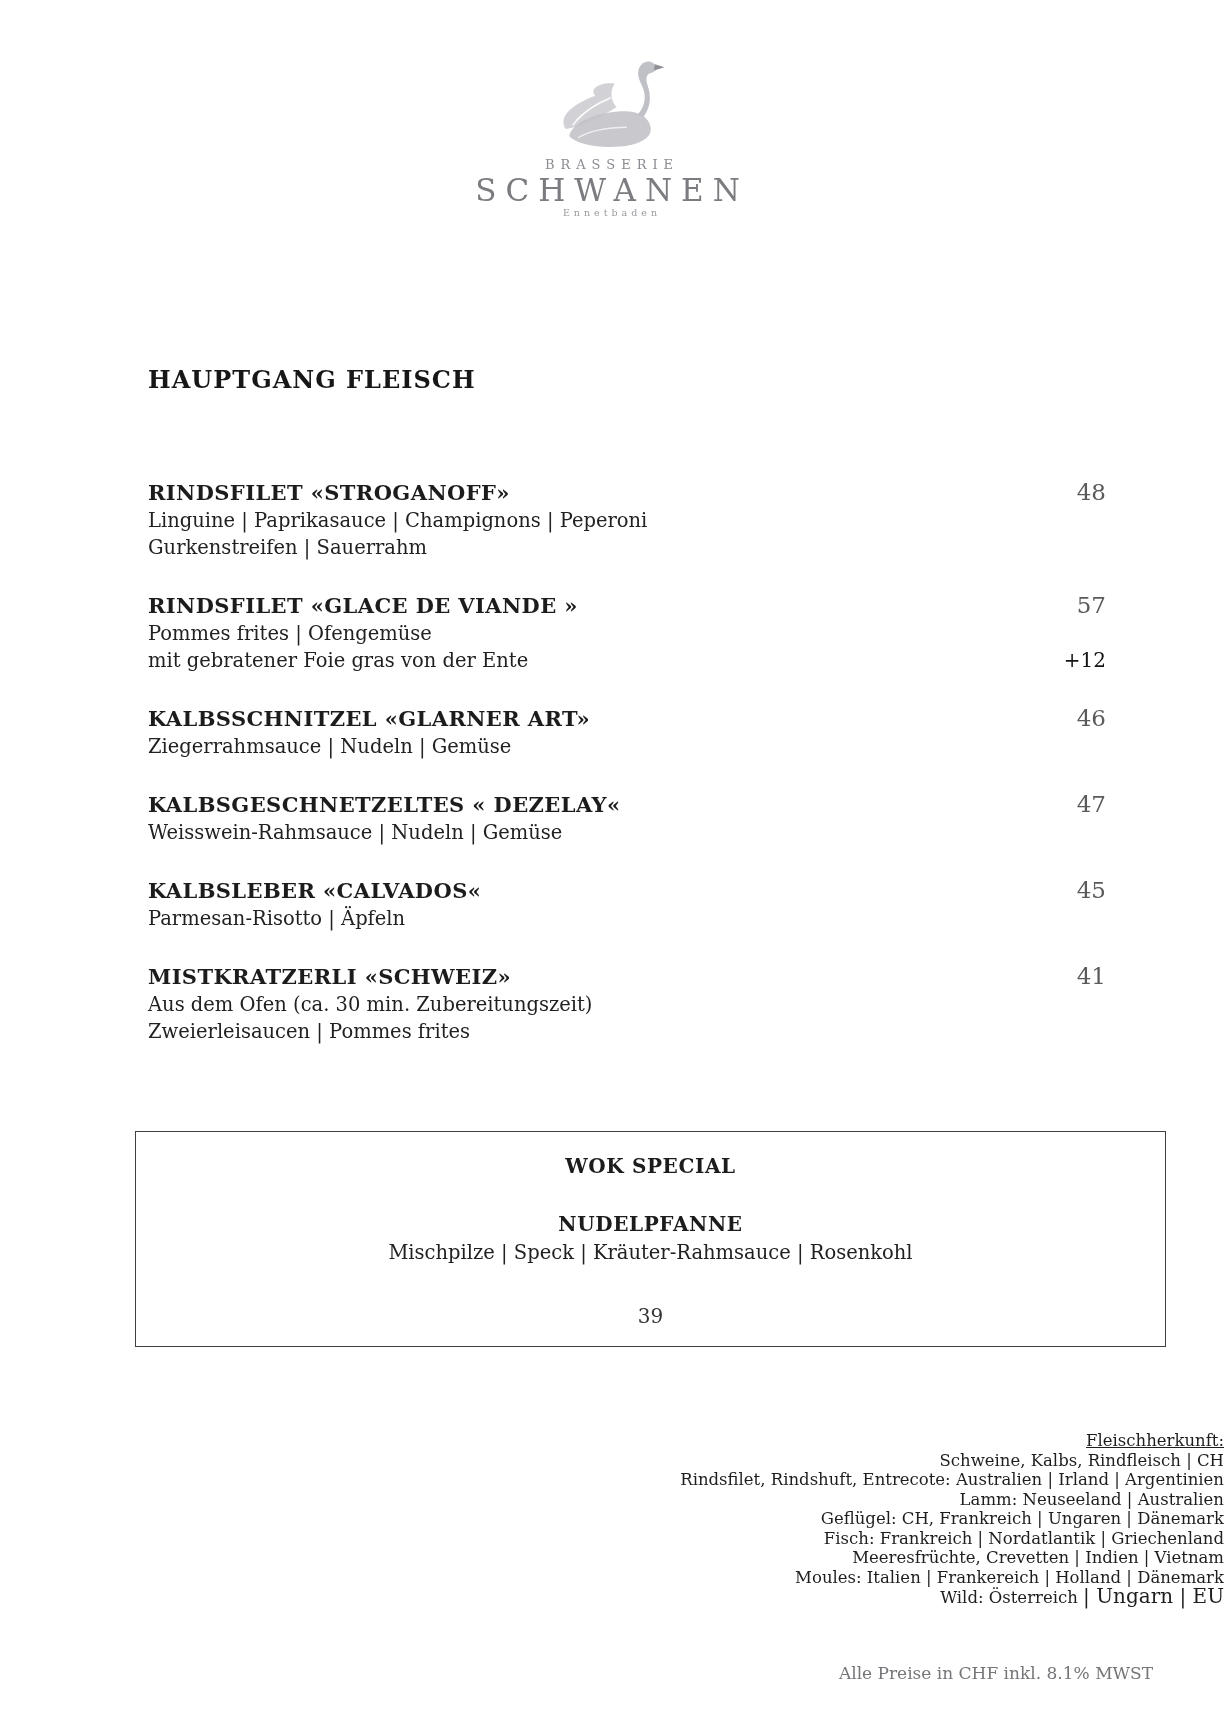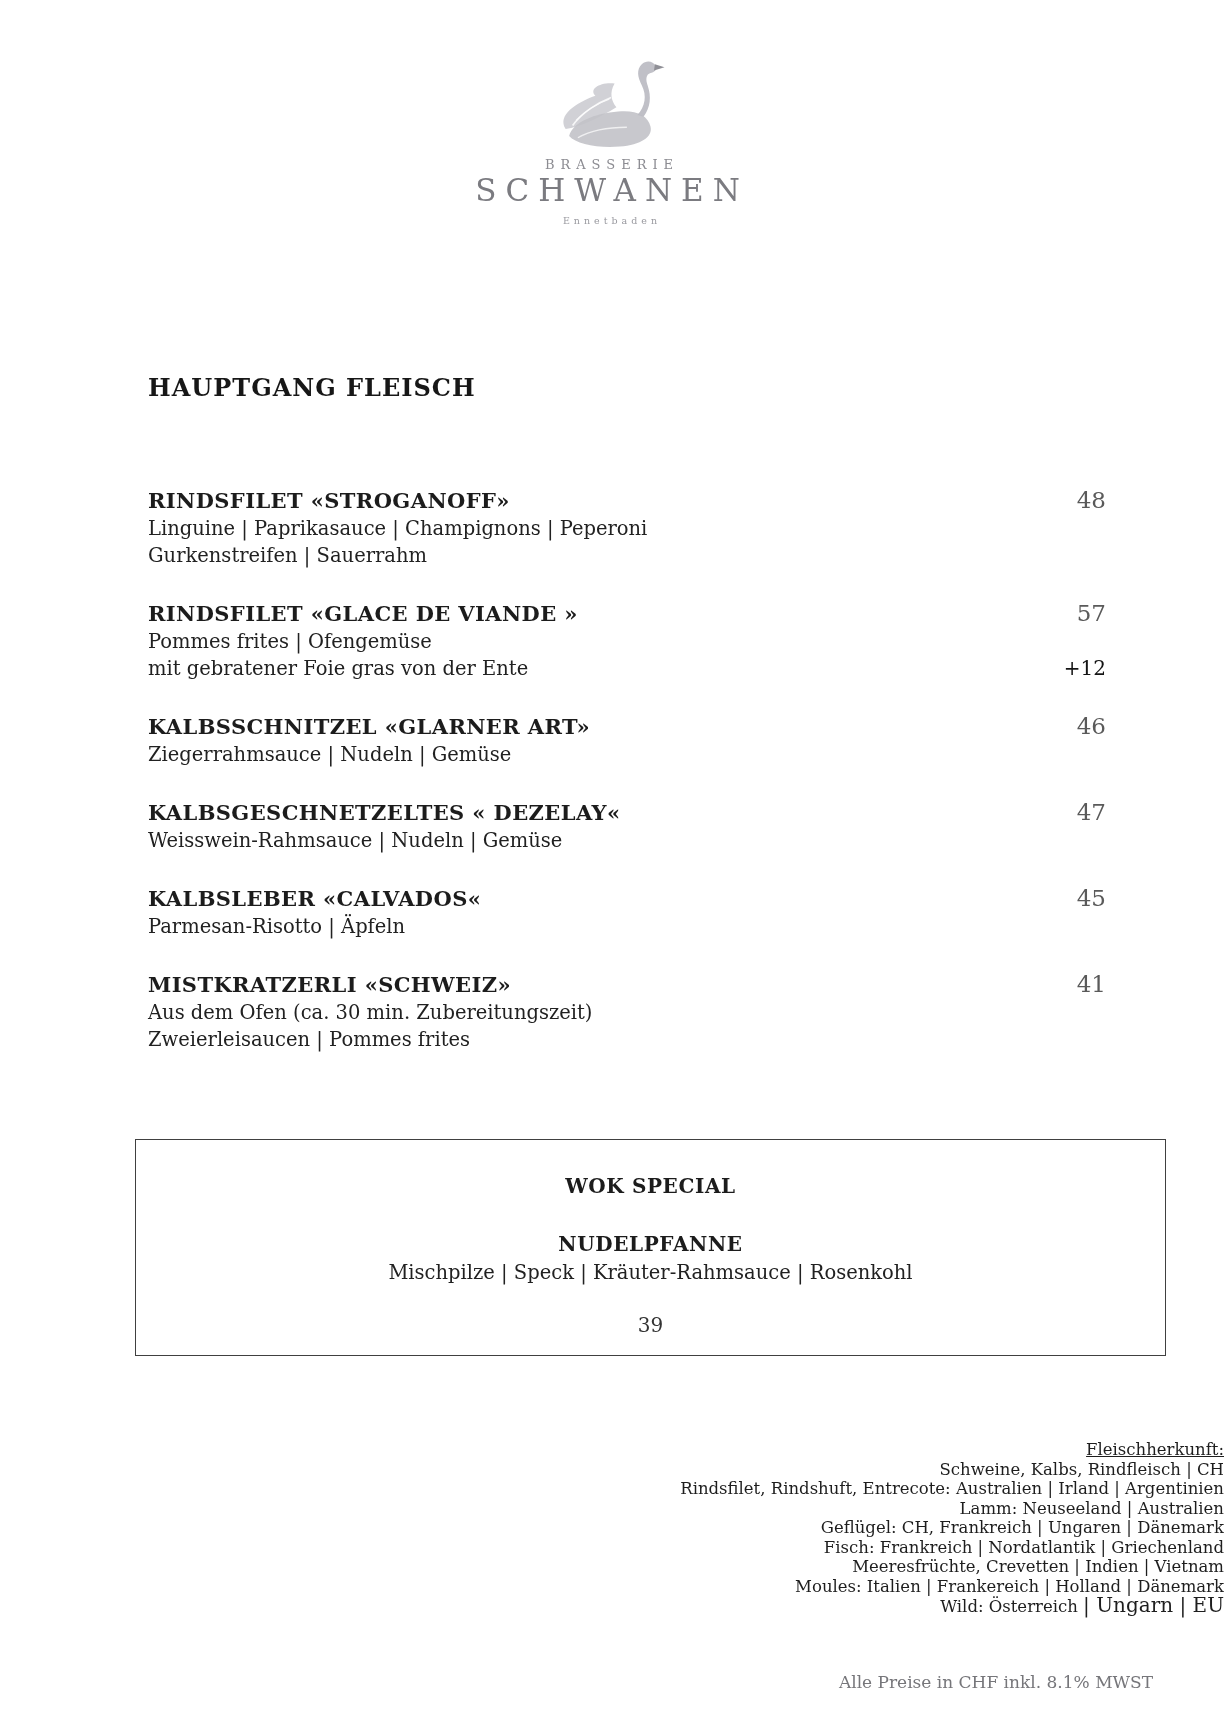--- a/index.html
+++ b/index.html
@@ -17,21 +17,21 @@
   .swan-wrap { display: block; margin: 0 auto; width: 150px; height: 105px; }
   .brand-top {
     font-size: 13px; line-height: 16px;
     letter-spacing: 6px; color: #8c8c92; font-weight: 400;
   }
   .brand-main {
     font-size: 31px; line-height: 34px;
     letter-spacing: 9px; color: #7b7b80; font-weight: 400;
   }
   .brand-sub {
-    margin-top: 8px; font-size: 9.5px; line-height: 12px;
+    margin-top: 0; font-size: 9.5px; line-height: 12px;
     letter-spacing: 4px; color: #9a9aa0;
   }
 
   
   .section-title {
     margin: 146px 0 0 148px;
     font-size: 24px; line-height: 30px;
     font-weight: 700; letter-spacing: 1px; color: #171717;
   }
 
@@ -49,26 +49,26 @@
     display: flex; justify-content: space-between; align-items: baseline;
   }
   .supplement-price { font-size: 20px; color: #141414; }
 
   
   .wok-box {
     margin: 86px 0 0 135px; width: 1031px;
     border: 1.5px solid #404040;
     box-sizing: border-box;
     text-align: center;
-    padding: 34px 0 18px 0;
+    padding: 22px 0 18px 0;
   }
   .wok-title { font-size: 20px; line-height: 24px; font-weight: 700; letter-spacing: 0.6px; color: #1c1c1c; }
   .wok-dish  { margin-top: 34px; font-size: 20px; line-height: 24px; font-weight: 700; letter-spacing: 0.6px; color: #1c1c1c; }
   .wok-desc  { margin-top: 4px; font-size: 19.5px; line-height: 26px; color: #212121; }
-  .wok-price { margin-top: 27px; font-size: 20px; line-height: 24px; color: #333333; }
+  .wok-price { margin-top: 38px; font-size: 20px; line-height: 24px; color: #333333; }
 
   
   .origin { margin: 84px 0 0 89px; font-size: 16.5px; line-height: 19.5px; color: #1e1e1e; text-align: right; }
   .origin-heading { text-decoration: underline; }
   .origin-wild-large { font-size: 20px; }
 
   
   .footer-note {
     margin-top: 54px; padding-right: 71px;
     text-align: right;

